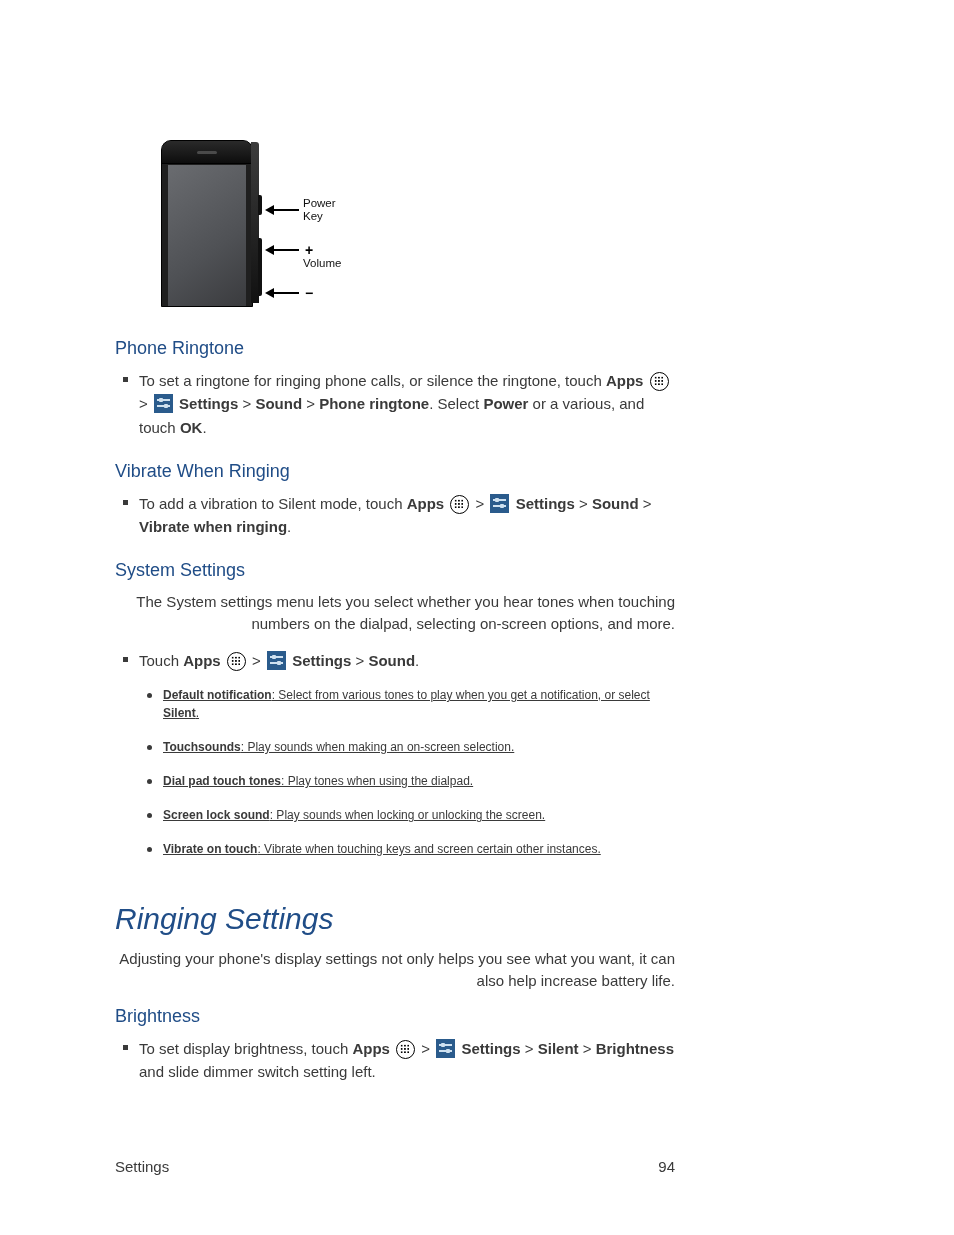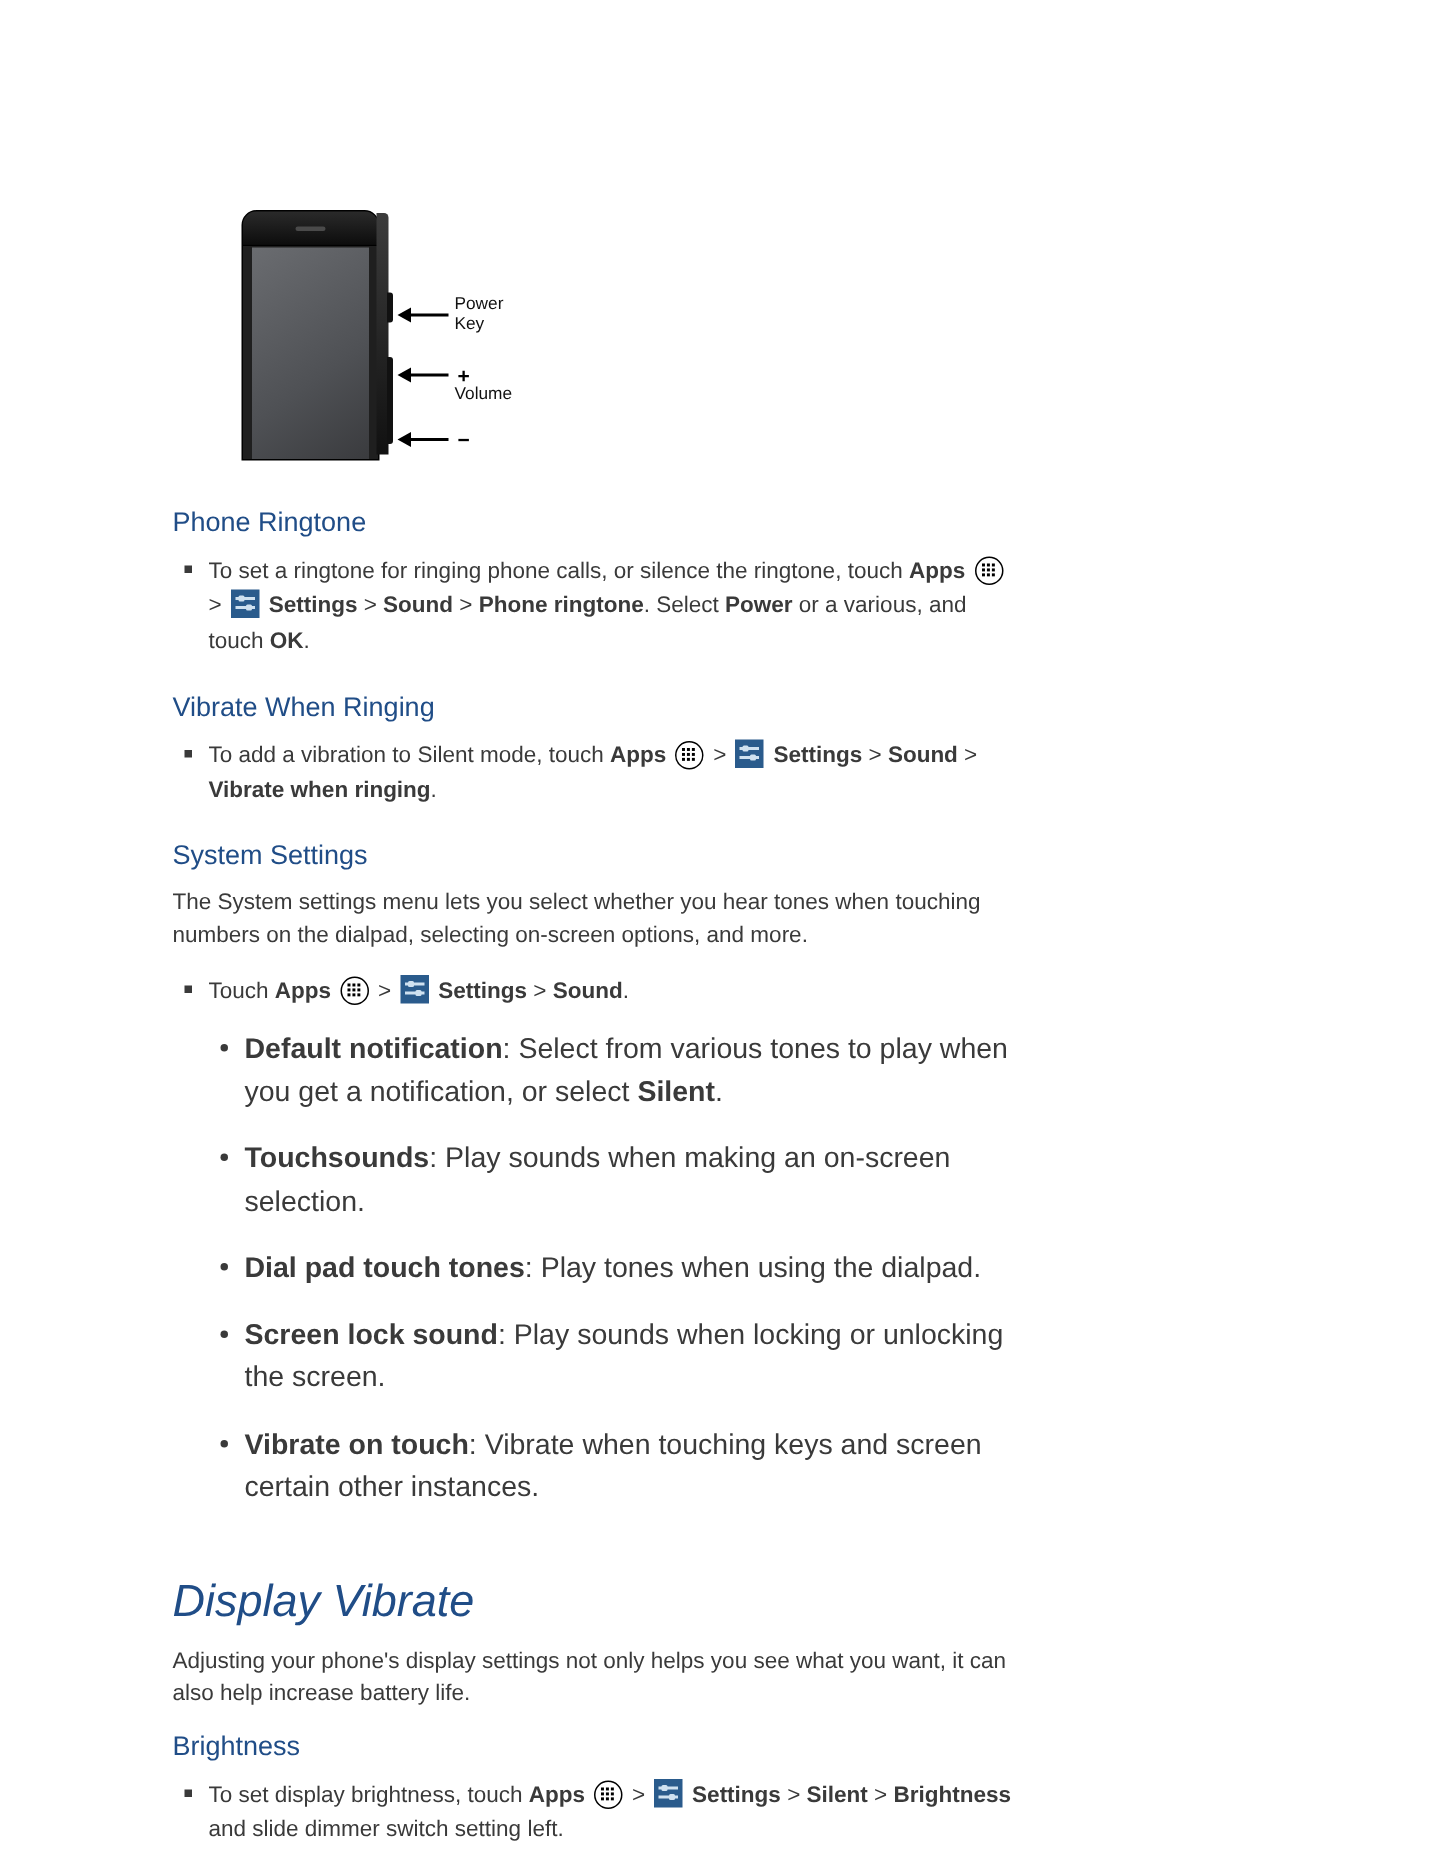--- a/index.html
+++ b/index.html
@@ -120,20 +120,21 @@
     font-style: italic;
     font-size: 30px;
     font-weight: 400;
     margin: 44px 0 12px 0;
   }
   p.body {
     font-size: 15px;
     line-height: 1.45;
     margin: 0 0 14px 0;
     color: #3a3a3a;
+    text-align: right;
   }
 
   ul.sq {
     list-style: none;
     padding: 0;
     margin: 0 0 22px 0;
   }
   ul.sq > li {
     position: relative;
     padding-left: 24px;
@@ -152,22 +153,23 @@
   }
   ul.dot {
     list-style: none;
     padding: 0;
     margin: 14px 0 0 0;
   }
   ul.dot > li {
     position: relative;
     padding-left: 24px;
     margin: 0 0 16px 0;
-    font-size: 19px;
+    font-size: 12px;
     line-height: 1.5;
+    text-decoration: underline;
   }
   ul.dot > li::before {
     content: "";
     position: absolute;
     left: 8px;
     top: 0.55em;
     width: 5px; height: 5px;
     border-radius: 50%;
     background: #3a3a3a;
   }
@@ -305,21 +307,21 @@
         <li>
           <b>Screen lock sound</b><span>: Play sounds when locking or unlocking the screen.</span>
         </li>
         <li>
           <b>Vibrate on touch</b><span>: Vibrate when touching keys and screen certain other instances.</span>
         </li>
       </ul>
     </li>
   </ul>
 
-  <div class="h2">Display Vibrate</div>
+  <div class="h2">Ringing Settings</div>
   <p class="body">Adjusting your phone's display settings not only helps you see what you want, it can also help increase battery life.</p>
 
   <div class="h3">Brightness</div>
   <ul class="sq">
     <li>
       <span>To set display brightness, touch </span><b>Apps</b>
       <span class="apps-icon"></span><span> &gt; </span>
       <span class="settings-icon"><span class="k1"></span><span class="k2"></span></span>
       <b>Settings</b><span> &gt; </span><b>Silent</b><span> &gt; </span><b>Brightness</b><span> and slide dimmer switch setting left.</span>
     </li>

